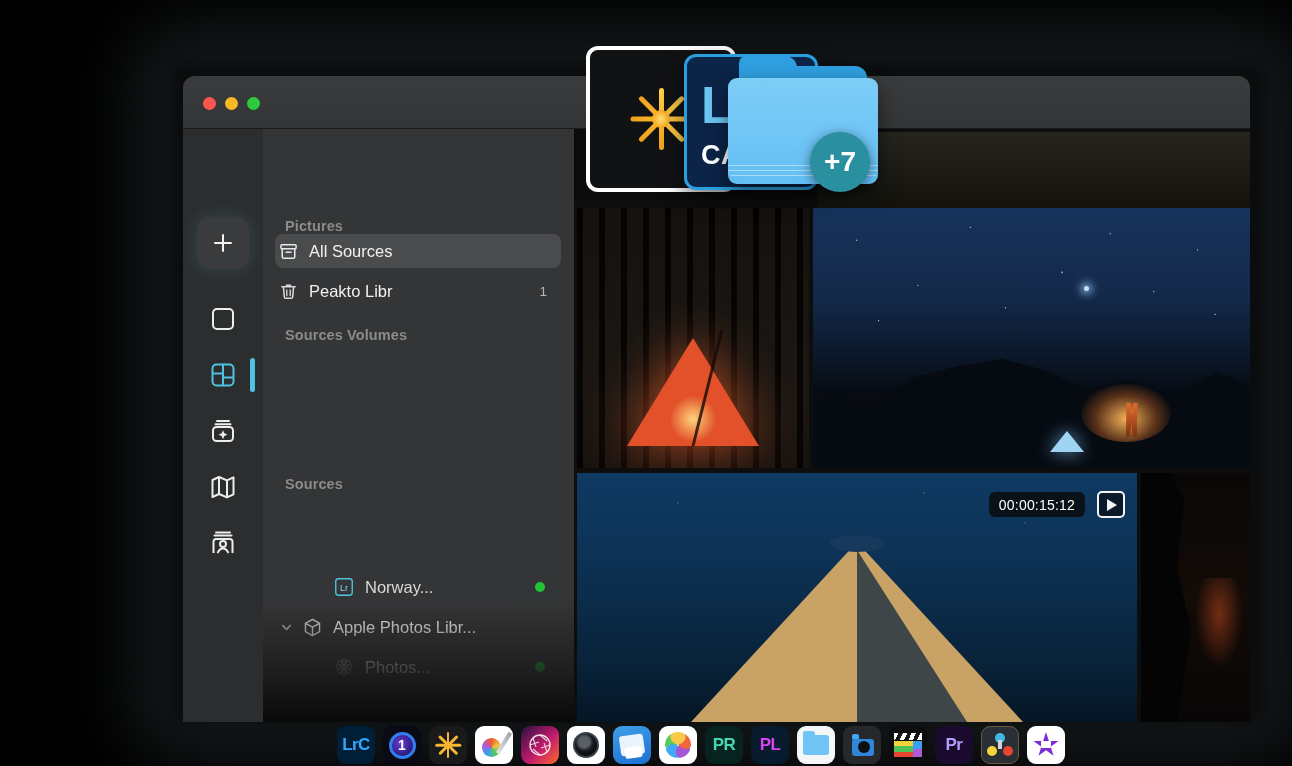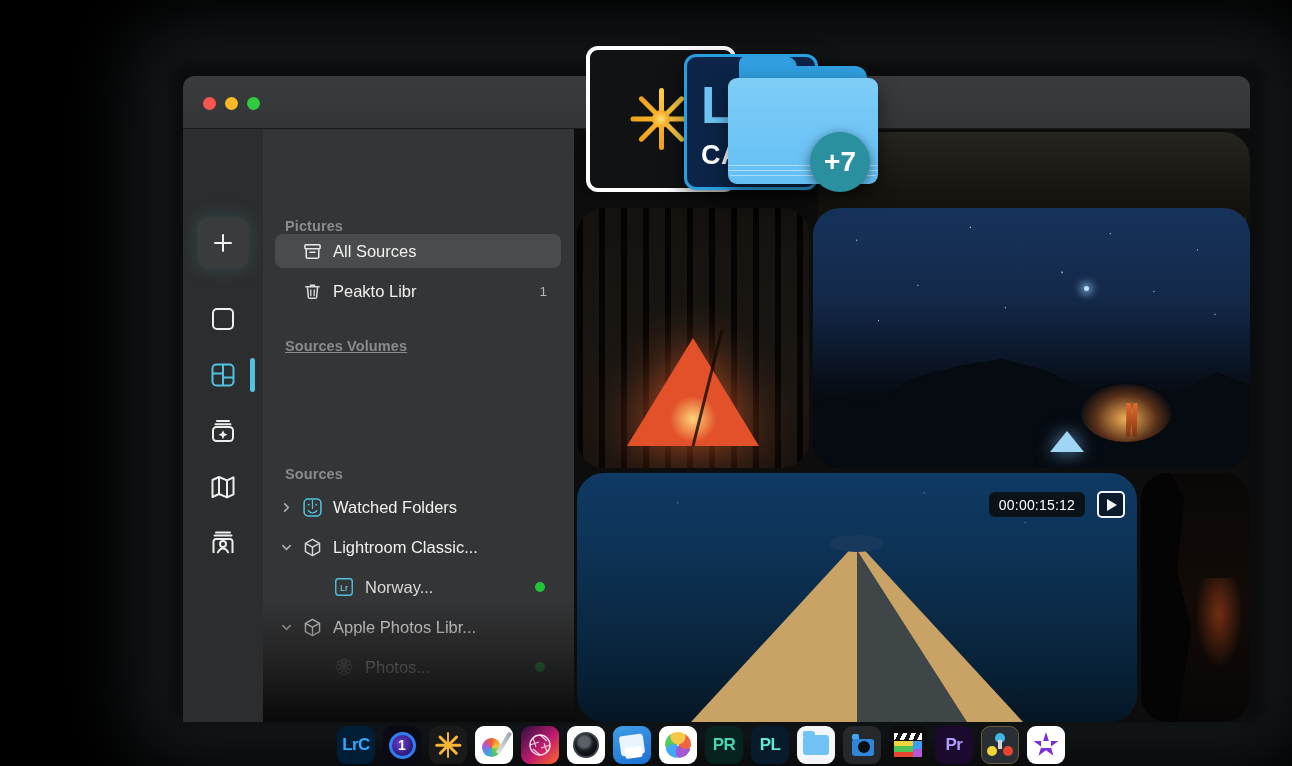--- a/index.html
+++ b/index.html
@@ -66,21 +66,21 @@
     position:absolute; left:80px; top:53px; width:311px; height:593px;
     background:#343536;
   }
   .sb-scroll{ position:relative; width:100%; height:100%; }
   .sb-head{
     position:absolute; left:22px;
     font-size:14.5px; font-weight:bold; color:#8a8b8c; letter-spacing:.1px;
   }
   .sb-row{
     position:absolute; left:12px; width:286px; height:34px;
-    display:flex; align-items:center; border-radius:8px;padding-left:24px;
+    display:flex; align-items:center; border-radius:8px;
   }
   .sb-row.selected{ background:#4a4b4c; }
   .sb-ico{ width:26px; display:flex; align-items:center; justify-content:center; flex:0 0 26px; }
   .sb-ico svg{ display:block; }
   .sb-label{
     font-size:16.5px; color:#f0f0f0; white-space:nowrap; margin-left:8px;
   }
   .sb-label.dim{ color:#d8d8d8; }
   .sb-count{
     position:absolute; right:14px; font-size:13.5px; color:#b6b7b8;
@@ -98,21 +98,21 @@
     position:absolute; left:0; bottom:0; width:311px; height:120px;
     background:linear-gradient(180deg,rgba(52,53,54,0) 0%,rgba(25,25,26,.78) 55%,rgba(8,8,9,.97) 100%);
     pointer-events:none;
   }
 
   
   .grid{
     position:absolute; left:391px; top:53px; width:676px; height:593px;
     background:#0d0d0e; overflow:hidden;
   }
-  .cell{ position:absolute; overflow:hidden;border-radius:27px; }
+  .cell{ position:absolute; overflow:hidden; }
 
   
   .ph-grass{
     background:
       radial-gradient(ellipse 150px 34px at 22% 96%, rgba(182,150,72,.82), rgba(120,96,44,0) 70%),
       radial-gradient(ellipse 90px 22px at 40% 100%, rgba(176,144,70,.6), rgba(0,0,0,0) 70%),
       linear-gradient(180deg,#26241f 0%,#16150f 48%,#0b0a07 100%);
   }
   .grass-blades{ position:absolute; left:0; bottom:0; width:100%; height:46px;
     background:repeating-linear-gradient(88deg, rgba(190,158,80,.5) 0 2px, rgba(0,0,0,0) 2px 7px);
@@ -333,21 +333,21 @@
 
   .dk-lrc{ background:#001e36; color:#31a8ff; }
   .dk-c1{ background:#0a0a14; }
   .dk-lum{ background:#1a1a1a; }
   .dk-pixel{ background:#ffffff; }
   .dk-on1{ background:linear-gradient(135deg,#2a1040,#c01b6e 55%,#ff6a2a); }
   .dk-lens{ background:#ffffff; }
   .dk-magic{ background:linear-gradient(160deg,#3f9fe8,#1d6fd1); }
   .dk-photos{ background:#ffffff; }
   .dk-pr{ background:#06231f; color:#49d4b0; }
-  .dk-pl{ background:#071a2e; color:#5eead4; }
+  .dk-pl{ background:#071a2e; color:#d946ef; }
   .dk-finder{ background:#f5f6f7; }
   .dk-capt{ background:#26282b; }
   .dk-fcp{ background:#0d0d0d; }
   .dk-prem{ background:#1a0a2e; color:#b39bff; }
   .dk-resolve{ background:#2a2f36; border:1px solid #6b5a3a; }
   .dk-imovie{ background:#ffffff; }
 
   .c1-ring{
     width:27px; height:27px; border-radius:50%;
     background:radial-gradient(circle at 40% 40%, #6b3fd6, #2b1a7a 70%);
@@ -537,58 +537,27 @@
             <svg width="19" height="19" viewBox="0 0 20 20">
               <path d="M3 5h14M8 5V3.4h4V5" fill="none" stroke="#d9dadb" stroke-width="1.6" stroke-linecap="round"></path>
               <path d="M4.7 5.4l.9 10.4a1.5 1.5 0 001.5 1.4h5.8a1.5 1.5 0 001.5-1.4l.9-10.4" fill="none" stroke="#d9dadb" stroke-width="1.6"></path>
               <path d="M8.2 8.4v6M11.8 8.4v6" stroke="#d9dadb" stroke-width="1.4" stroke-linecap="round"></path>
             </svg>
           </div>
           <div class="sb-label">Peakto Libr</div>
           <div class="sb-count">1</div>
         </div>
 
-        <div class="sb-head" style="top:209px;text-decoration:underline;">Sources Volumes</div>
-
-
-
-        <div class="sb-head" style="top:337px;">Sources</div>
-
-        <div class="sb-row" style="top:361px; padding-left:20px;">
-          <div class="sb-chev" style="left:4px;">
-            <svg width="11" height="11" viewBox="0 0 12 12">
-              <path d="M4 2l4 4-4 4" fill="none" stroke="#b0b1b2" stroke-width="1.7" stroke-linecap="round" stroke-linejoin="round"></path>
-            </svg>
-          </div>
-          <div class="sb-ico" style="margin-left:4px;">
-            <svg width="21" height="21" viewBox="0 0 22 22">
-              <rect x="2.2" y="2.2" width="17.6" height="17.6" rx="4" fill="none" stroke="#4fc3e0" stroke-width="1.6"></rect>
-              <path d="M11 3.2v9.4" stroke="#4fc3e0" stroke-width="1.3"></path>
-              <circle cx="7" cy="8" r="1" fill="#4fc3e0"></circle>
-              <circle cx="15" cy="8" r="1" fill="#4fc3e0"></circle>
-              <path d="M6.6 14.4c1.3 1.5 2.8 2.2 4.4 2.2s3.1-.7 4.4-2.2" fill="none" stroke="#4fc3e0" stroke-width="1.5" stroke-linecap="round"></path>
-            </svg>
-          </div>
-          <div class="sb-label">Watched Folders</div>
-        </div>
-
-        <div class="sb-row" style="top:401px; padding-left:20px;">
-          <div class="sb-chev" style="left:4px;">
-            <svg width="11" height="11" viewBox="0 0 12 12">
-              <path d="M2 4l4 4 4-4" fill="none" stroke="#b0b1b2" stroke-width="1.7" stroke-linecap="round" stroke-linejoin="round"></path>
-            </svg>
-          </div>
-          <div class="sb-ico" style="margin-left:4px;">
-            <svg width="21" height="21" viewBox="0 0 22 22">
-              <path d="M11 2.6l7.4 4v8.8L11 19.4 3.6 15.4V6.6z" fill="none" stroke="#d4d5d6" stroke-width="1.5" stroke-linejoin="round"></path>
-              <path d="M3.6 6.6L11 10.6l7.4-4M11 10.6v8.8" fill="none" stroke="#d4d5d6" stroke-width="1.5" stroke-linejoin="round"></path>
-            </svg>
-          </div>
-          <div class="sb-label">Lightroom Classic...</div>
-        </div>
+        <div class="sb-head" style="top:198px;">Sources Volumes</div>
+
+
+
+        <div class="sb-head" style="top:347px;">Sources</div>
+
+
 
         <div class="sb-row" style="top:441px; padding-left:56px;">
           <div class="sb-ico">
             <svg width="22" height="22" viewBox="0 0 24 24">
               <rect x="3" y="3" width="18" height="18" rx="3" fill="none" stroke="#4fc3e0" stroke-width="1.5"></rect>
               <text x="12" y="16" text-anchor="middle" font-size="10" font-family="Liberation Sans, sans-serif" fill="#7fd4ea">Lr</text>
             </svg>
           </div>
           <div class="sb-label dim">Norway...</div>
           <div class="sb-dot green"></div>

